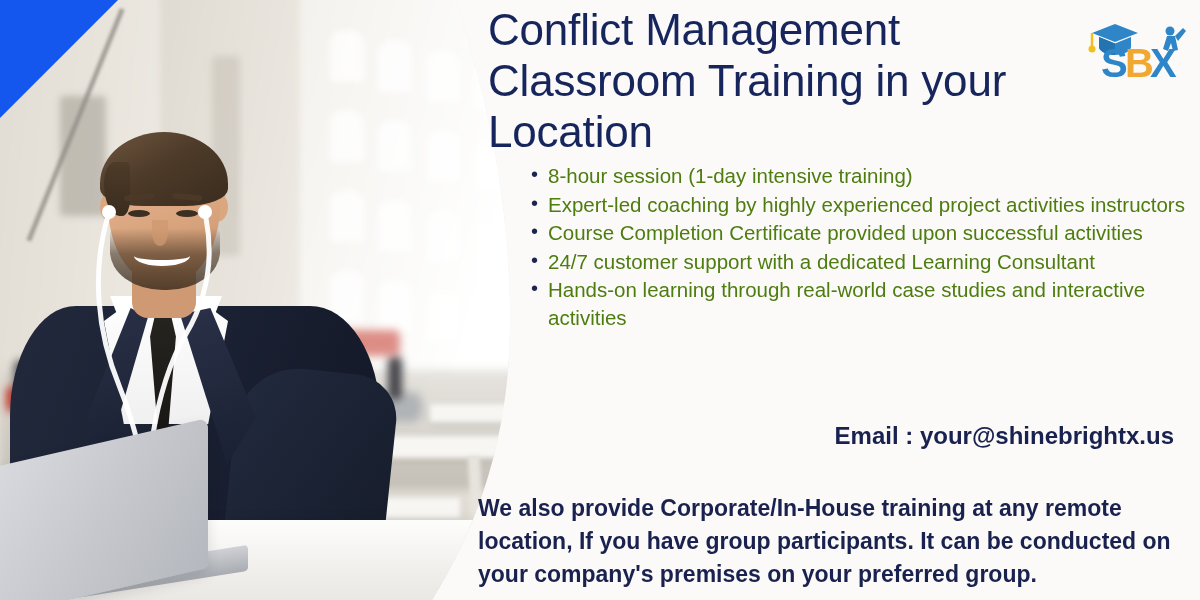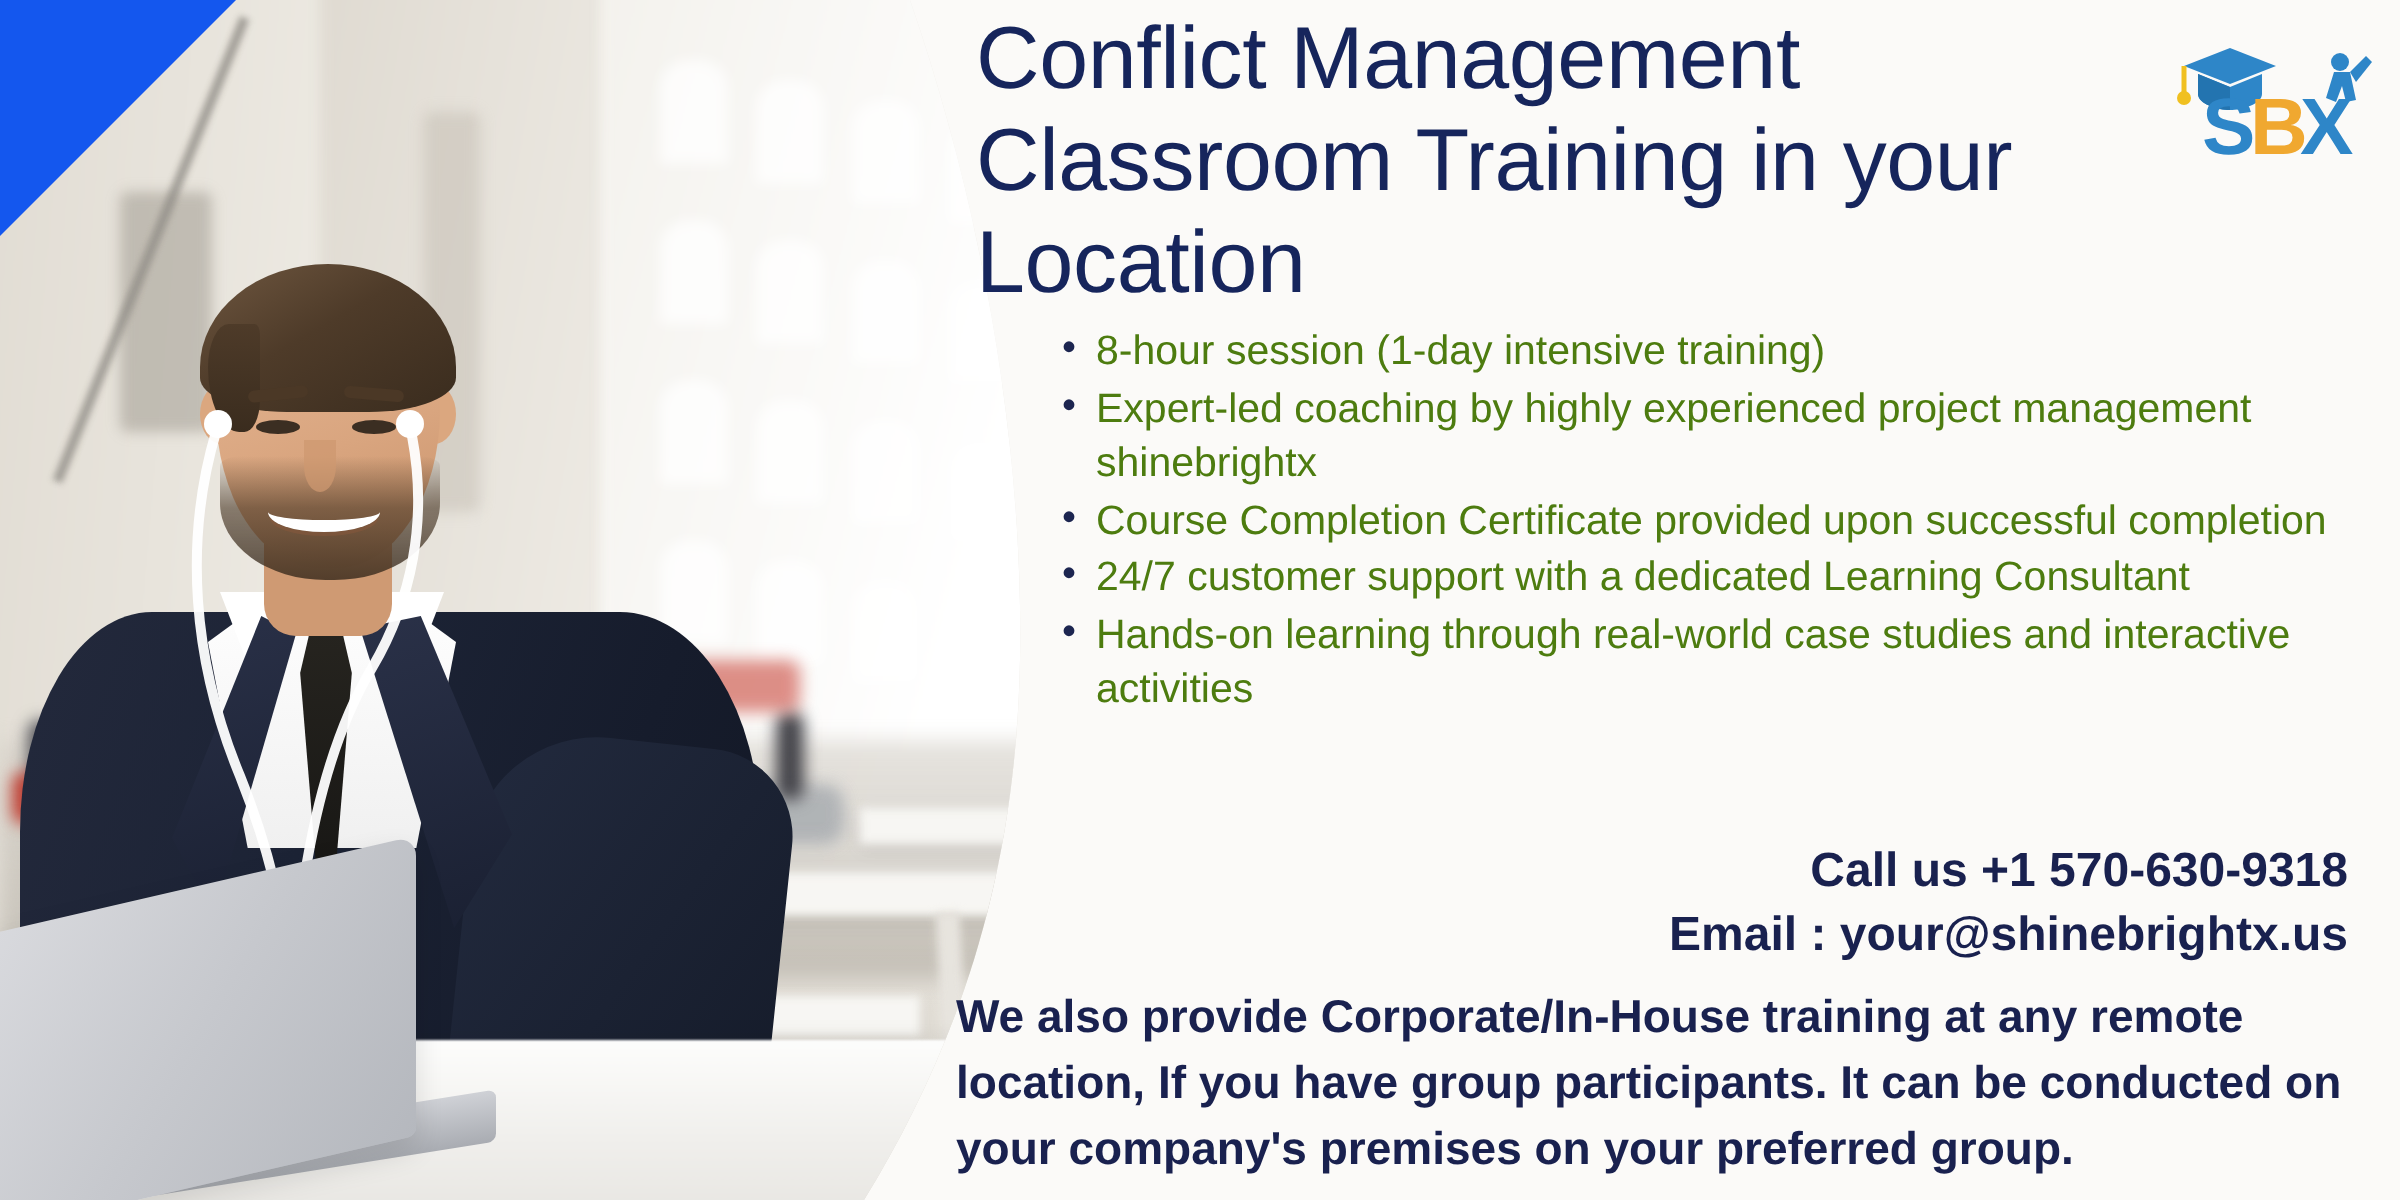--- a/index.html
+++ b/index.html
@@ -353,26 +353,25 @@
 
       <g fill="#2E86C8">
         <circle cx="176" cy="30" r="9"></circle>
         <path d="M170,40 L186,40 L192,68 L182,70 L178,54 L172,70 L162,66 Z"></path>
         <path d="M186,40 L202,24 L208,30 L192,50 Z"></path>
       </g>
     </svg>
 
     <ul class="bullets">
       <li>8-hour session (1-day intensive training)</li>
-      <li>Expert-led coaching by highly experienced project management shinebrightx</li>
-      <li>Course Completion Certificate provided upon successful completion</li>
+      <li>Expert-led coaching by highly experienced project activities instructors</li>
+      <li>Course Completion Certificate provided upon successful activities</li>
       <li>24/7 customer support with a dedicated Learning Consultant</li>
       <li>Hands-on learning through real-world case studies and interactive activities</li>
     </ul>
 
     <div class="contact">
-      <div>Call us +1 570-630-9318</div>
       <div>Email : your@shinebrightx.us</div>
     </div>
 
     <p class="footnote">We also provide Corporate/In-House training at any remote location, If you have group participants. It can be conducted on your company's premises on your preferred group.</p>
   </div>
 </div>
 
 </body></html>

